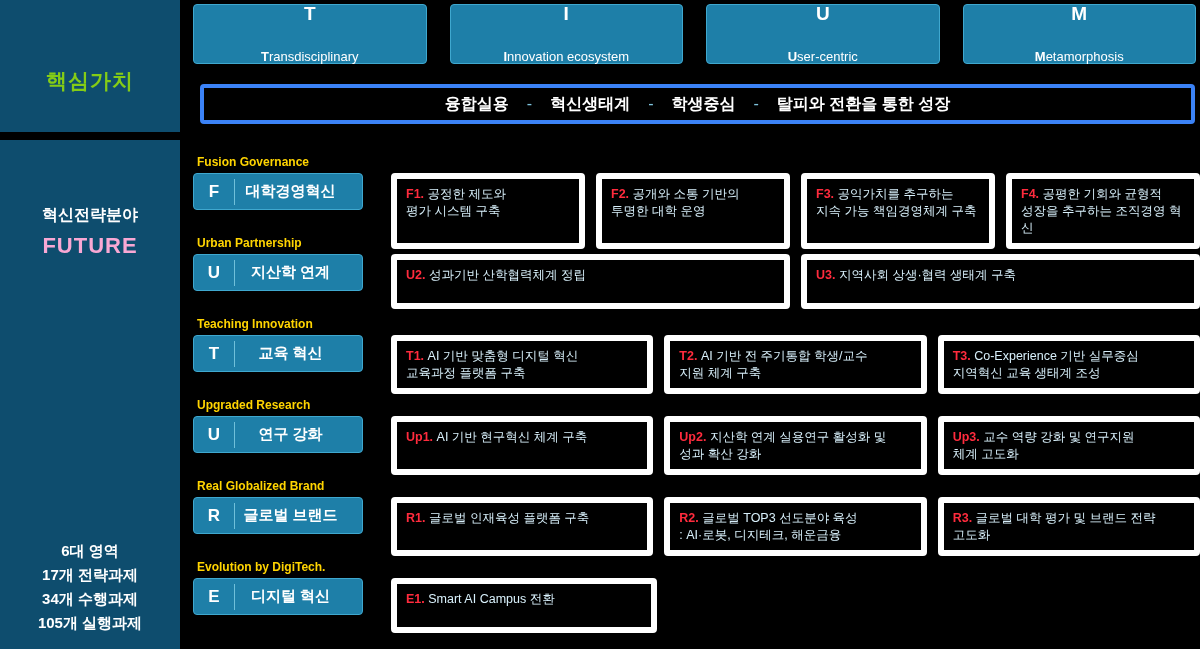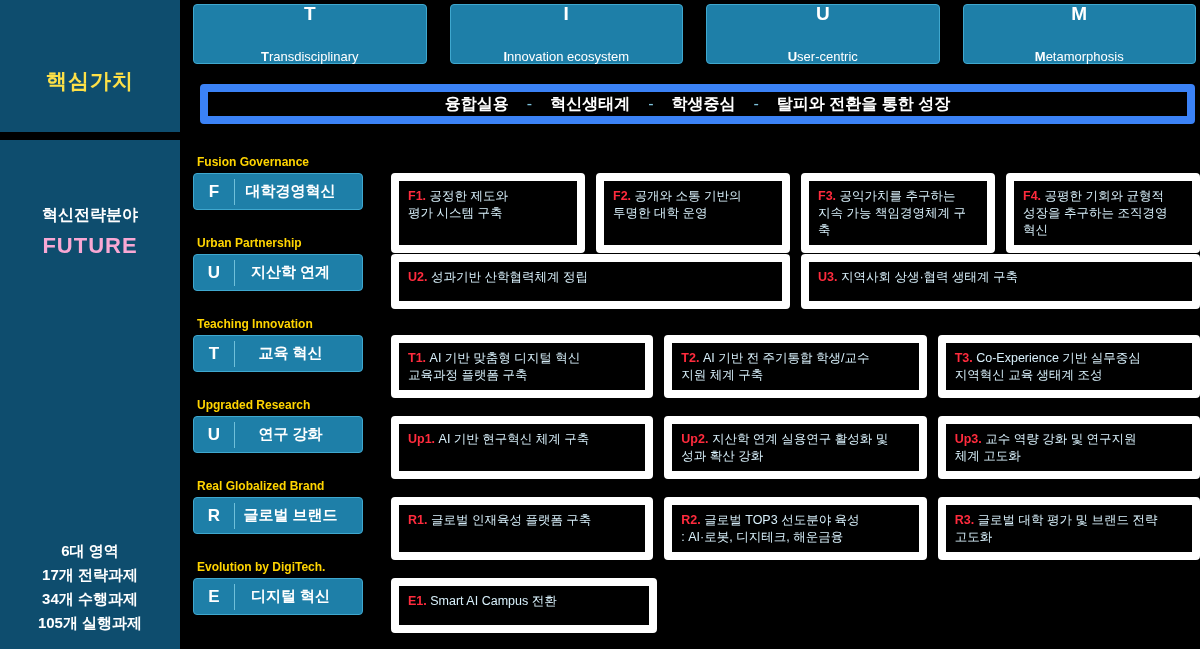--- a/index.html
+++ b/index.html
@@ -37,21 +37,21 @@
     height: 132px;
     background: #0e4d6e;
     display: flex;
     align-items: center;
     justify-content: center;
   }
   .left-top-label {
     font-size: 21px;
     font-weight: bold;
     letter-spacing: 1px;
-    color: #fde047;
+    color: #84cc16;
     margin-top: 29px;
   }
   .left-bottom {
     position: absolute;
     left: 0;
     top: 140px;
     width: 180px;
     height: 509px;
     background: #0e4d6e;
   }
@@ -122,21 +122,21 @@
   .value-word b { font-weight: bold; }
 
   
   .slogan {
     position: absolute;
     left: 200px;
     top: 84px;
     width: 995px;
     height: 40px;
     box-sizing: border-box;
-    border: 8px solid #3b82f6;
+    border: 4px solid #3b82f6;
     border-radius: 4px;
     background: #000000;
     display: flex;
     align-items: center;
     justify-content: center;
     gap: 18px;
   }
   .slogan span {
     font-size: 16px;
     font-weight: bold;
@@ -204,21 +204,21 @@
     position: absolute;
     left: 198px;
     top: 18px;
     right: 0;
     display: flex;
     gap: 11px;
   }
   .task {
     box-sizing: border-box;
     min-height: 55px;
-    border: 8px solid #ffffff;
+    border: 6px solid #ffffff;
     border-radius: 4px;
     background: #000000;
     padding: 7px 9px 6px 9px;
     font-size: 12.5px;
     line-height: 17px;
     color: #d8f0fb;
   }
   .task .code {
     color: #ff2b3d;
     font-weight: bold;

